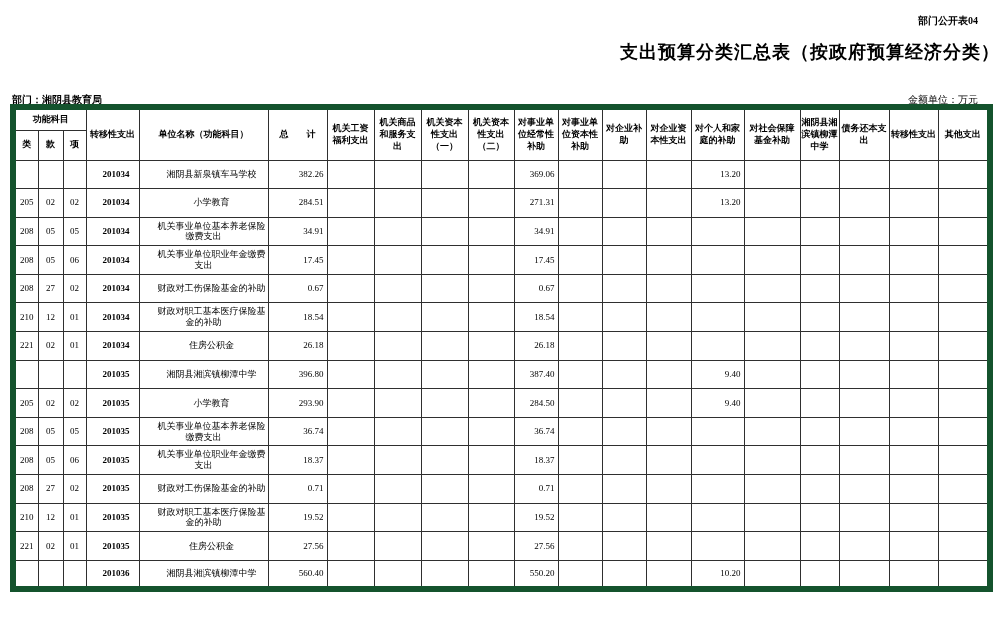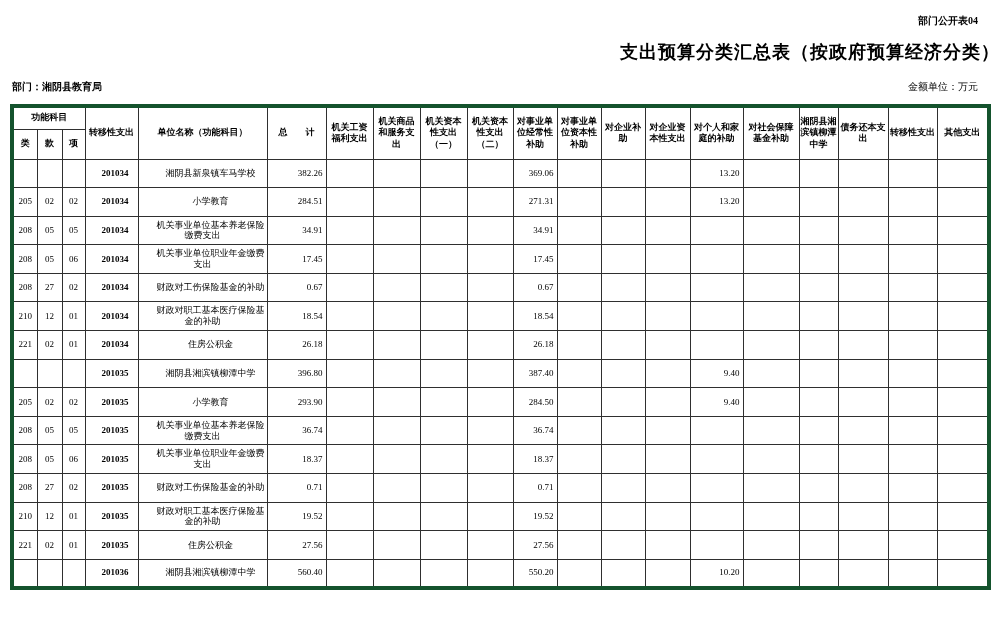--- a/index.html
+++ b/index.html
@@ -7,29 +7,29 @@
     width:1000px;height:635px;background:#ffffff;color:#000;
     font-family:"Liberation Serif","DejaVu Serif",serif;
     position:relative;overflow:hidden;
   }
   .doc-label{position:absolute;top:14px;right:22px;font-size:10px;font-weight:bold;}
   .page-title{
     position:absolute;top:40px;left:0;width:100%;margin:0;
     text-align:right;font-size:18px;font-weight:bold;letter-spacing:1px;
   }
   .meta-row{
-    position:absolute;top:80px;left:12px;right:22px;
+    position:absolute;top:93px;left:12px;right:22px;
     display:flex;justify-content:space-between;align-items:flex-end;gap:19px;
   }
   .dept-label{font-size:10px;font-weight:bold;}
   .unit-label{font-size:10px;font-weight:normal;}
   table.budget{
     position:absolute;top:104px;left:10px;width:979px;
     border-collapse:collapse;table-layout:fixed;
-    border:4px solid #14532d;
+    border:6px solid #14532d;
   }
   .budget th,.budget td{
     border:1px solid #2f2f2f;overflow:hidden;vertical-align:middle;
     word-break:break-all;
   }
   .budget th{font-size:9px;font-weight:bold;padding:1px;line-height:1.3;text-align:center;}
   .budget thead tr.tier1{height:23px;}
   .budget thead tr.tier2{height:30px;}
   .budget tbody tr{height:28.6px;}
   .budget td{font-size:9px;line-height:1.2;padding:1px 2px;}

